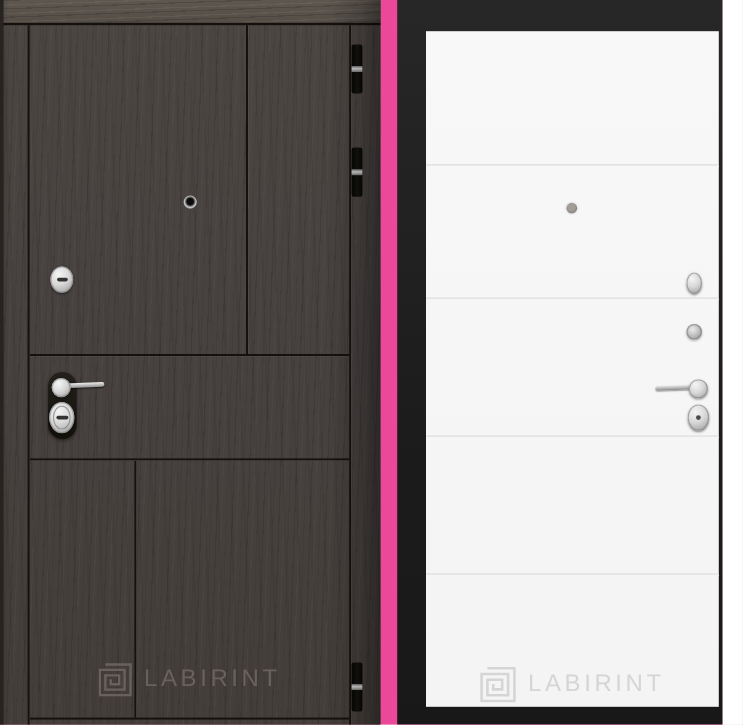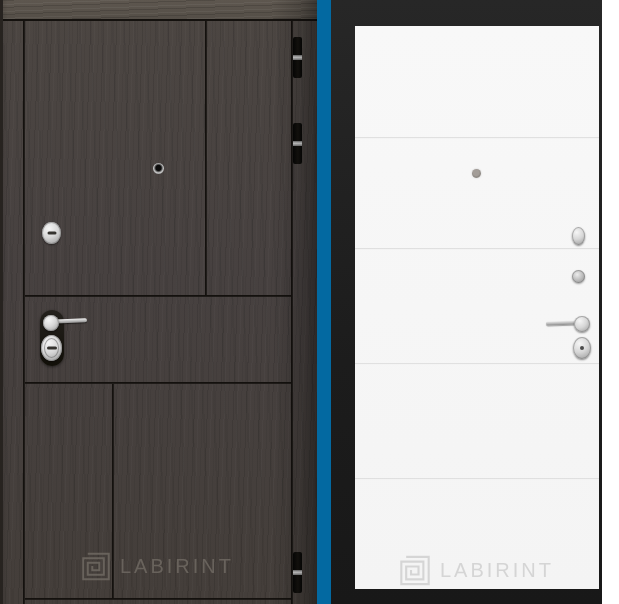--- a/index.html
+++ b/index.html
@@ -1,16 +1,16 @@
 <!DOCTYPE html>
 <html><head>
 <meta charset="utf-8">
 <style>
   html,body{margin:0;padding:0;background:#ffffff;}
-  .stage{position:relative;width:602px;height:604px;background:#0369a1;overflow:hidden;
+  .stage{position:relative;width:602px;height:604px;background:#ec4899;overflow:hidden;
          font-family:"Liberation Sans",sans-serif;}
   .abs{position:absolute;}
 
   
   .door-dark{left:0;top:0;width:317px;height:604px;
     background-color:#48423e;
     background-image:
       repeating-linear-gradient(92deg, rgba(0,0,0,0.10) 0 1px, rgba(0,0,0,0) 1px 4px,
         rgba(255,255,255,0.025) 4px 5px, rgba(0,0,0,0) 5px 8px, rgba(0,0,0,0.055) 8px 9px, rgba(0,0,0,0) 9px 13px),
       repeating-linear-gradient(88deg, rgba(0,0,0,0.05) 0 2px, rgba(0,0,0,0) 2px 11px),

